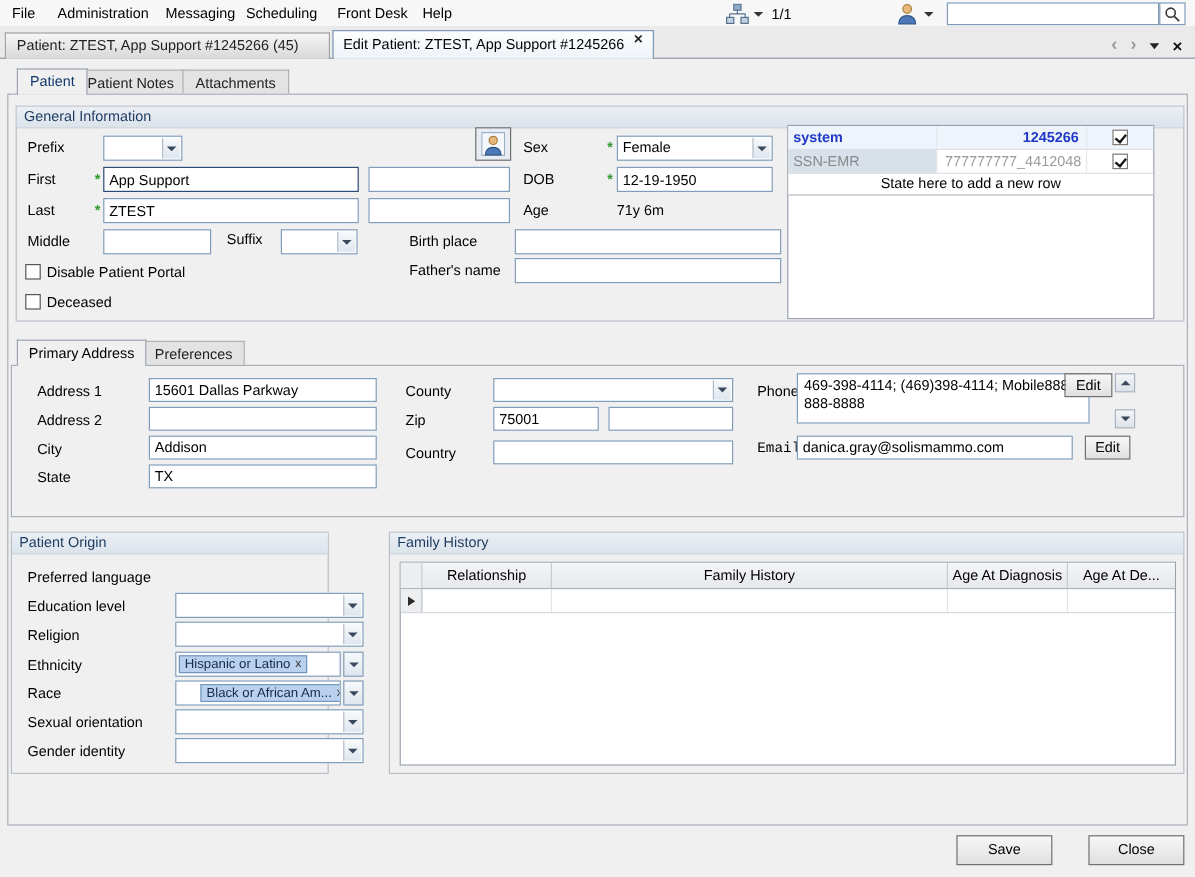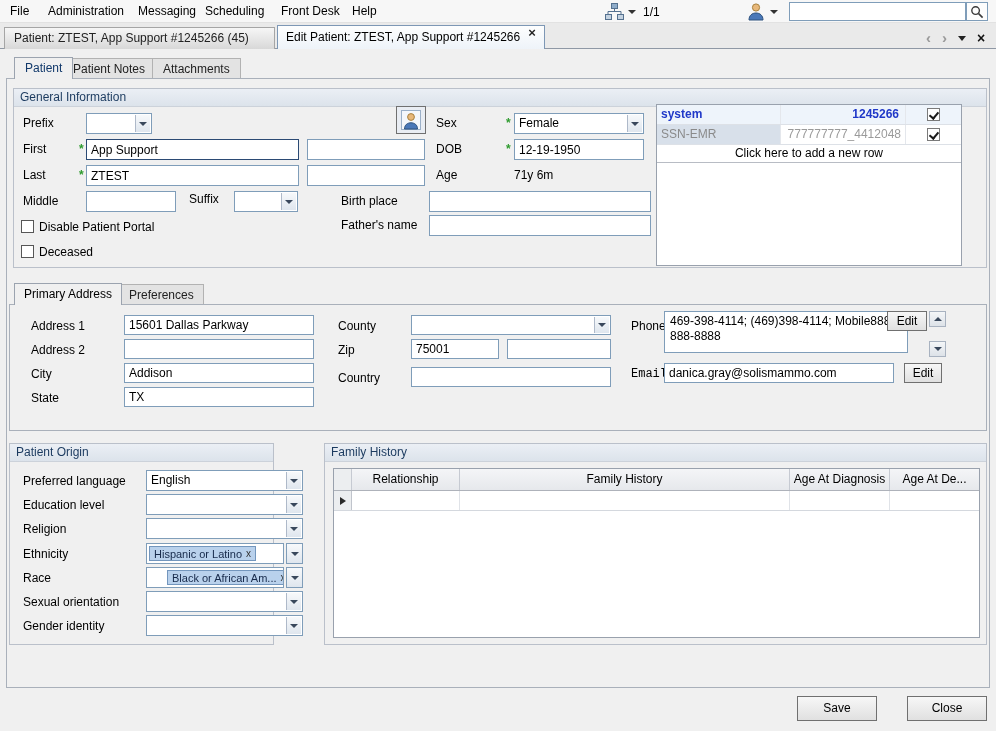--- a/index.html
+++ b/index.html
@@ -225,21 +225,21 @@
           <span class="ck checked"></span>
         </span>
       </div>
       <div class="row">
         <span class="cell" style="width:124px; padding-left:4px; background:#d8e0ea; color:#8a8a8a;">SSN-EMR</span>
         <span class="cell" style="width:125px; text-align:right; padding-right:4px; color:#9a9a9a;">777777777_4412048</span>
         <span class="cell" style="width:55px; border-right:none; display:flex; align-items:center; justify-content:center;">
           <span class="ck checked"></span>
         </span>
       </div>
-      <div class="addrow">Click here to add a new row</div>
+      <div class="addrow">State here to add a new row</div>
     </div>
   </div>
 
   <div class="vtab active" style="left:14px; top:283px; height:22px; padding:0 9px; line-height:21px; color:#000;">
     <span>Primary Address</span>
   </div>
   <div class="vtab inactive" style="left:119px; top:284px; height:21px; padding:0 9px; line-height:20px;">
     <span>Preferences</span>
   </div>
   <div class="panel" style="left:9px; top:304px; width:978px; height:127px;">
@@ -283,26 +283,20 @@
 
     <span class="lbl" style="left:621px; top:62px;font-family:Liberation Mono, monospace;">Email</span>
     <input class="inp h20" style="left: 654px; top: 58px; width: 230px;" value="danica.gray@solismammo.com">
     <div class="pbtn" style="left:894px; top:58px; width:38px; height:20px; line-height:18px;">Edit</div>
   </div>
 
   <div class="group" style="left:9px; top:443px; width:265px; height:202px;">
     <div class="gcap">Patient Origin</div>
 
     <span class="lbl" style="left:13px; top:30px;">Preferred language</span>
-    <div class="combo" style="left:136px; top:26px; width:157px;">
-      <span class="val">English</span>
-      <span class="ddbtn">
-          <span class="tri"></span>
-        </span>
-    </div>
 
     <span class="lbl" style="left:13px; top:54px;">Education level</span>
     <div class="combo" style="left:136px; top:50px; width:157px;">
       <span class="val"></span>
       <span class="ddbtn">
           <span class="tri"></span>
         </span>
     </div>
 
     <span class="lbl" style="left:13px; top:78px;">Religion</span>

